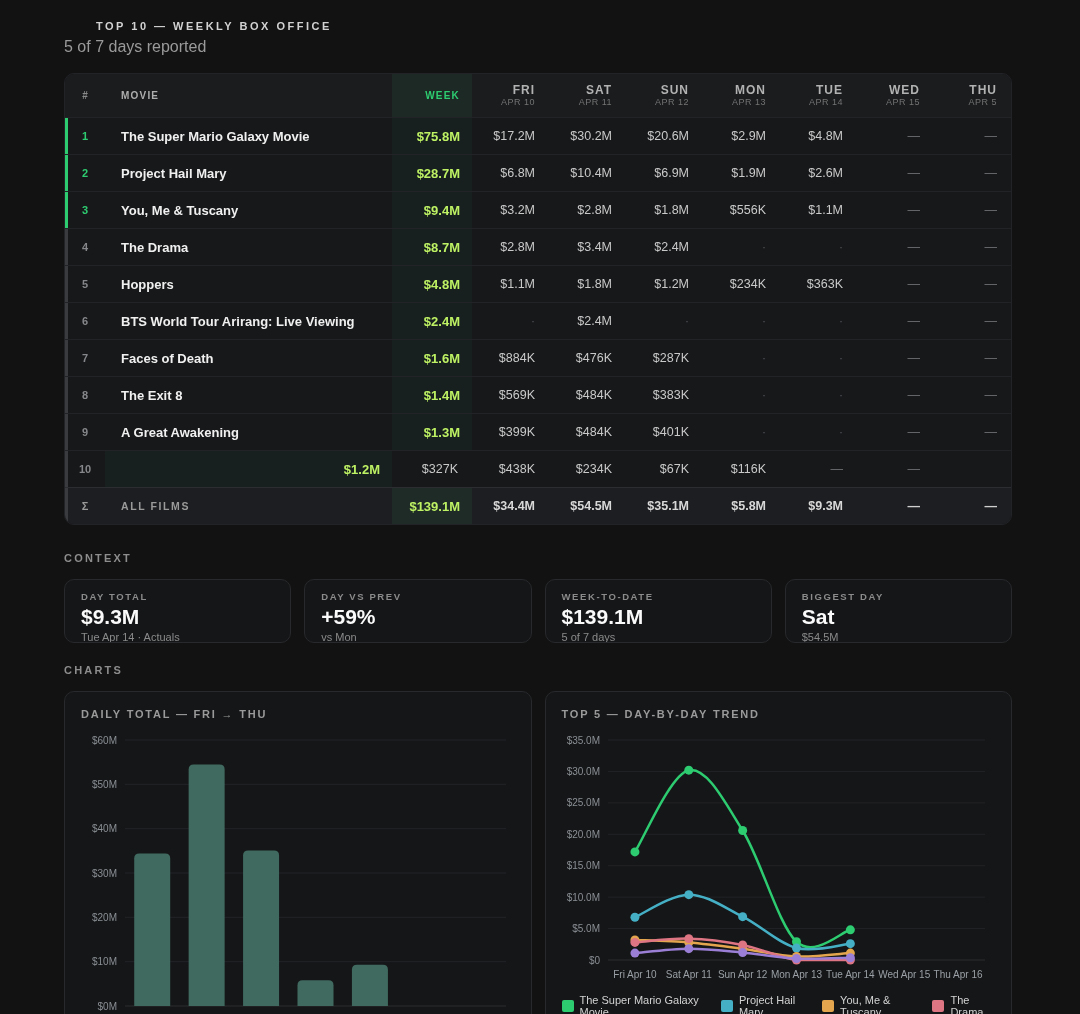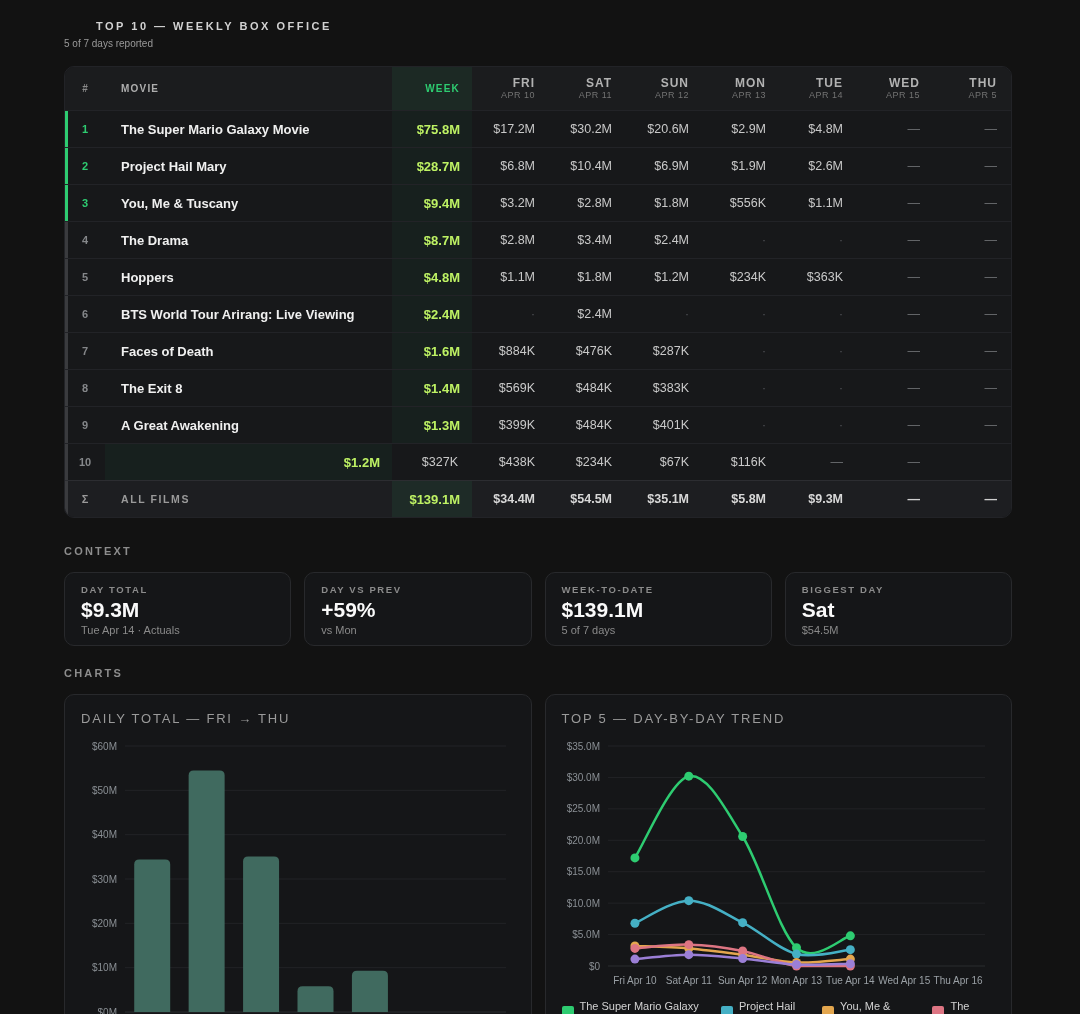--- a/index.html
+++ b/index.html
@@ -1,19 +1,19 @@
 <!DOCTYPE html>
 <html><head>
 <meta charset="utf-8">
 <style>
   html,body{margin:0;padding:0;background:#121212;}
   body{width:1080px;height:1014px;overflow:hidden;font-family:"Liberation Sans",sans-serif;-webkit-font-smoothing:antialiased;}
   .page{position:relative;width:1080px;height:1014px;padding:20px 68px 0 64px;box-sizing:border-box;}
   .title{font-size:11px;font-weight:700;letter-spacing:2.5px;color:#d2d2d2;margin-left:32px;}
-  .subtitle{margin-top:6px;font-size:10px;color:#9a9a9a;}
+  .subtitle{margin-top:6px;font-size:16px;color:#9a9a9a;}
 
   
   .table-card{margin-top:17px;width:948px;background:#17181a;border-radius:10px;overflow:hidden;border:1px solid #222327;box-sizing:border-box;}
   .row{display:grid;grid-template-columns:40px 287px 80px repeat(7,77px);align-items:stretch;position:relative;}
   .t-head{height:43px;background:#1b1c1e;}
   .t-body .row{height:36px;border-top:1px solid #222327;}
   .t-body .row::before{content:'';position:absolute;left:0;top:0;bottom:0;width:3px;background:#3a3b3e;}
   .t-body .row.top3::before{background:#2ecc71;}
   .t-total{height:36px;background:#1d1e21;border-top:1px solid #2c2d31;}
   .t-total::before{content:'';position:absolute;left:0;top:0;bottom:0;width:3px;background:#3a3b3e;}
@@ -36,28 +36,28 @@
   .t-total .c-week{background:rgba(46,204,113,0.08);}
   .t-total .c-day{font-weight:700;color:#d8d8d8;font-size:12.5px;}
   .t-total .dash{color:#cfcfcf;}
 
   
   .section-label{font-size:11px;font-weight:700;letter-spacing:2.2px;color:#8d8d8d;}
   .ctx-label{margin-top:27px;}
   .charts-label{margin-top:21px;}
 
   .cards{margin-top:15px;display:grid;grid-template-columns:repeat(4,1fr);gap:13px;width:948px;}
-  .card{height:74px;background:#151618;border:1px solid #28292c;border-radius:10px;padding:11px 16px;box-sizing:border-box;overflow:hidden;}
+  .card{height:64px;background:#151618;border:1px solid #28292c;border-radius:10px;padding:11px 16px;box-sizing:border-box;overflow:hidden;}
   .card .cl{font-size:9.5px;font-weight:700;letter-spacing:1.6px;color:#8b8b8b;}
   .card .cv{margin-top:3px;font-size:21px;font-weight:700;color:#fafafa;line-height:24px;}
   .card .cs{margin-top:2px;font-size:11px;color:#8a8a8a;}
 
   .chart-row{margin-top:15px;display:grid;grid-template-columns:1fr 1fr;gap:13px;width:948px;}
   .chart-card{height:350px;background:#151618;border:1px solid #28292c;border-radius:10px;padding:16px;box-sizing:border-box;}
-  .chart-title{font-size:13px;font-weight:400;letter-spacing:1.8px;color:#9a9a9a;}
+  .chart-title{font-size:11px;font-weight:700;letter-spacing:1.8px;color:#9a9a9a;}
   .chart-card svg{display:block;margin-top:8px;}
   .legend{margin-top:4px;display:flex;flex-direction:column;align-items:center;gap:3px;}
   .legend-row{display:flex;justify-content:center;gap:14px;}
   .legend-item{display:flex;align-items:center;gap:6px;font-size:11px;color:#d2d2d2;cursor:default;}
   .legend-item .sw{width:12px;height:12px;border-radius:2px;flex:0 0 auto;}
 </style>
 </head>
 <body>
 
 <div class="page">

